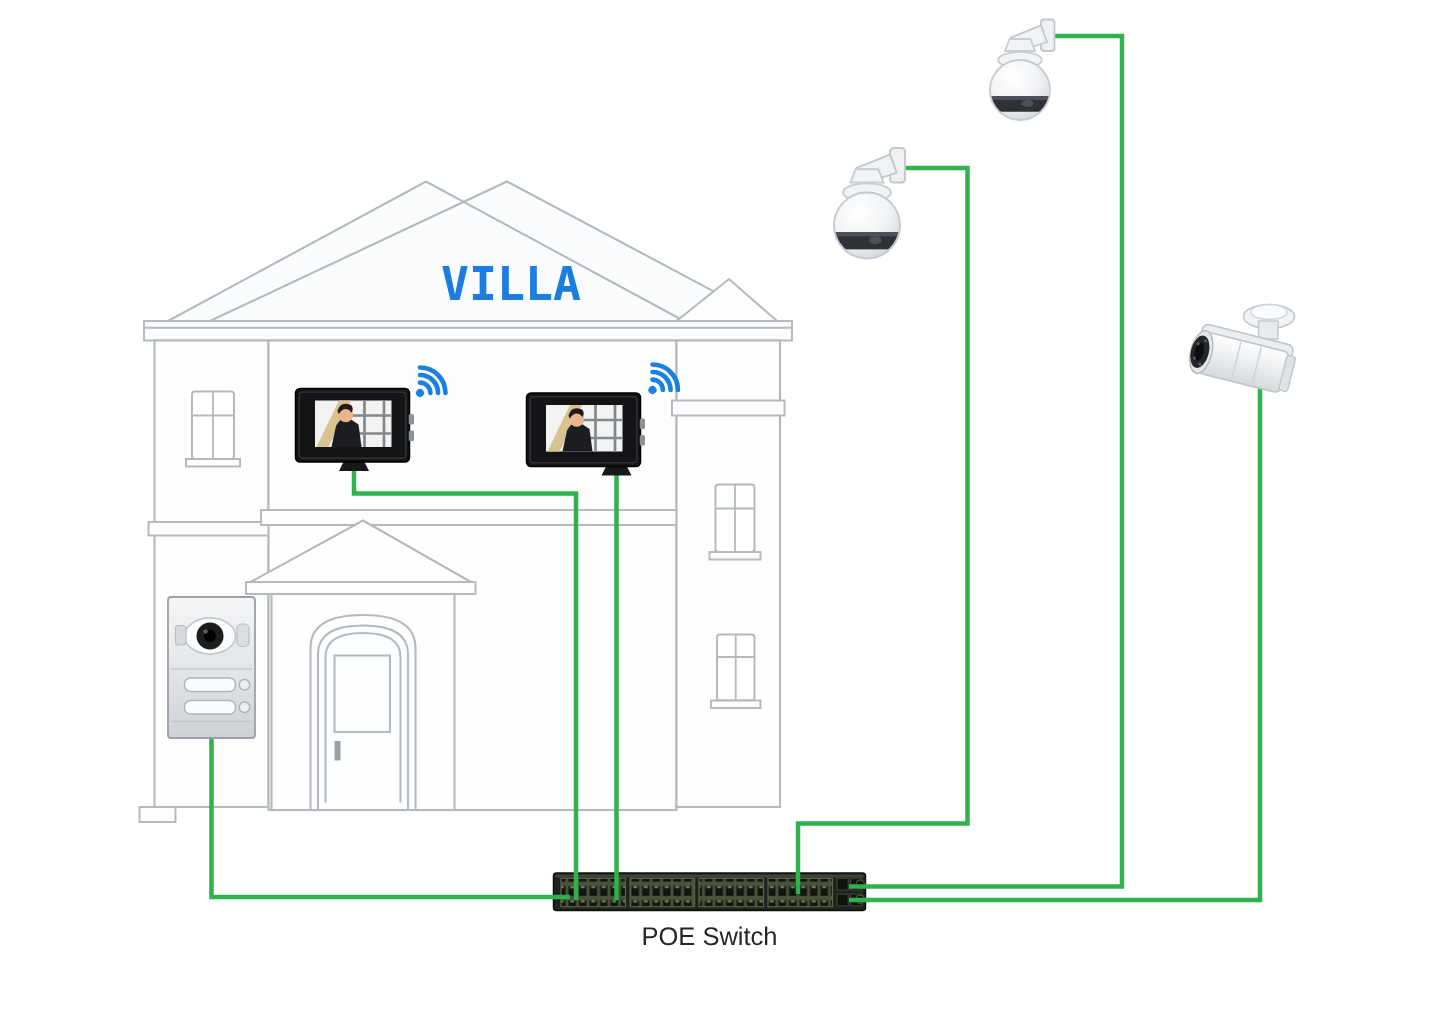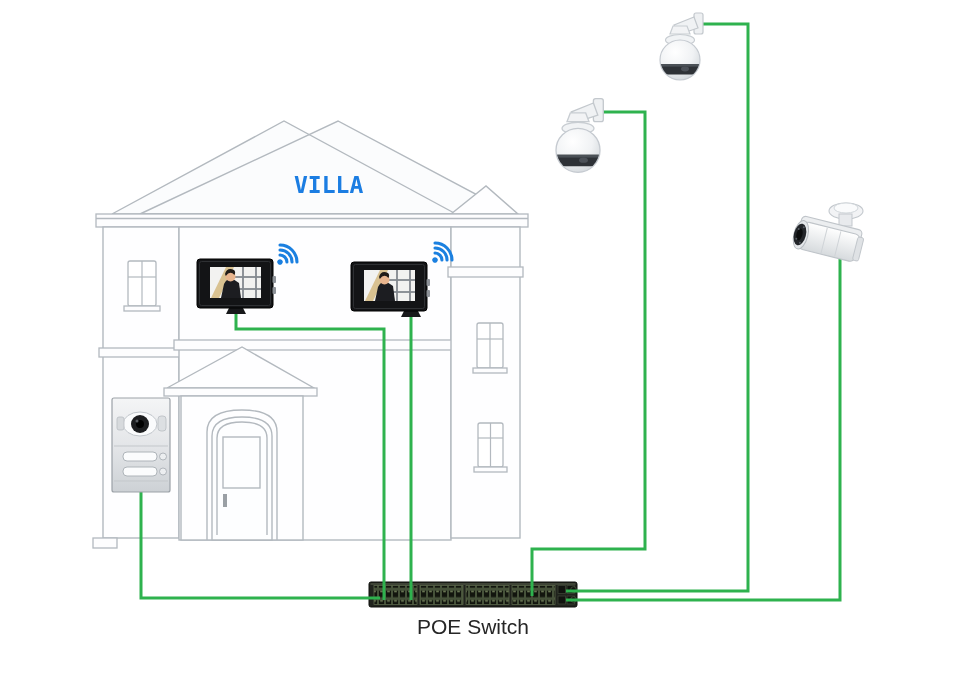--- a/index.html
+++ b/index.html
@@ -15,25 +15,25 @@
   .winfr{fill:#ffffff;stroke:var(--house-outline,#b3b9bf);stroke-width:1.3;}
   .mull{stroke:var(--house-outline,#b3b9bf);stroke-width:1.2;fill:none;}
 
   
   .cable{stroke:var(--cable,#2eb24e);stroke-width:3;fill:none;stroke-linejoin:miter;stroke-linecap:butt;}
 
   
   .wifi-arc{stroke:var(--wifi-blue,#1b80e0);stroke-width:3.1;fill:none;stroke-linecap:round;}
   .wifi-dot{fill:var(--wifi-blue,#1b80e0);}
 
-  .label-villa{position:absolute;left:294px;top:173px;width:84px;
-      font-family:"DejaVu Sans Mono",monospace;font-weight:bold;font-size:23px;line-height:1.1;
+  .label-villa{position:absolute;left:294px;top:173px;width:84px;text-align:center;
+      font-family:"DejaVu Sans Mono",monospace;font-weight:bold;font-size:31px;line-height:1.1;
       color:var(--villa-label,#1b7de2);letter-spacing:0px;}
   .label-switch{position:absolute;left:368px;top:615px;width:210px;text-align:center;
-      font-size:21px;line-height:1.15;color:var(--switch-label,#262626);}
+      font-size:17px;line-height:1.15;color:var(--switch-label,#262626);}
 </style>
 </head>
 <body>
 
 <div class="stage">
 
 <svg class="scene" width="960" height="681" viewBox="0 0 960 681">
   <defs>
     <radialGradient id="domeGrad" cx="38%" cy="30%" r="75%">
       <stop offset="0%" stop-color="#ffffff"></stop>

